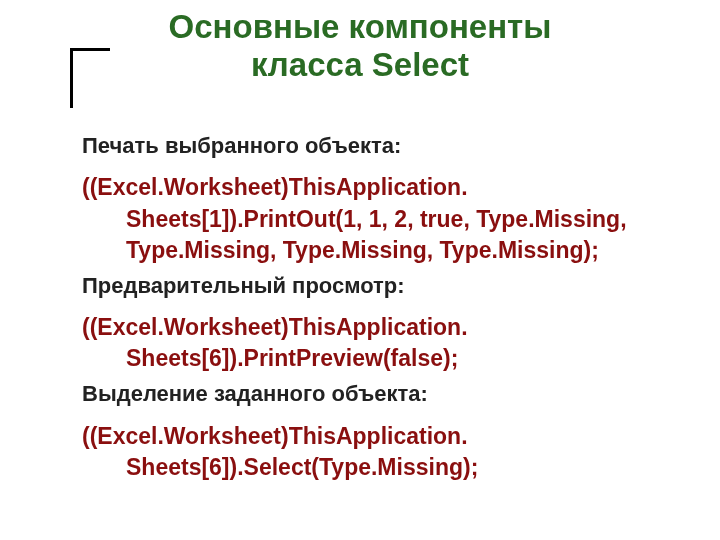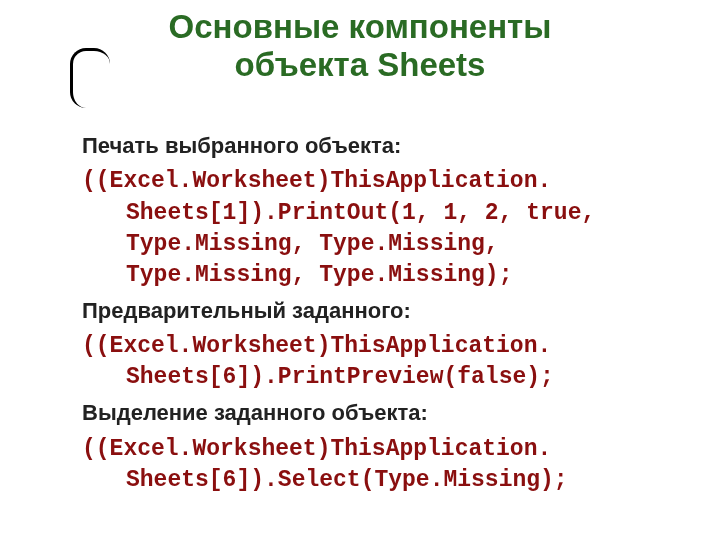--- a/index.html
+++ b/index.html
@@ -1,15 +1,15 @@
 <!DOCTYPE html>
 <html><head>
 <meta charset="utf-8">
 <style>
-  * { box-sizing: border-box; border-radius: 16px; }
+  * { box-sizing: border-box; }
   html, body {
     margin: 0;
     padding: 0;
     width: 720px;
     height: 540px;
     background: #ffffff;
     font-family: Arial, Helvetica, sans-serif;
     overflow: hidden;
   }
   .slide {
@@ -45,45 +45,45 @@
   .label {
     color: #222;
     font-size: 22px;
     font-weight: 700;
     margin: 0 0 4px 0;
     line-height: 1.3;
   }
   .label.mt { margin-top: 6px; }
   .code {
     color: #8a0f0f;
-    font-family: Liberation Mono, monospace;
+    font-family: Liberation Sans, sans-serif;
     font-size: 23px;
     font-weight: 700;
     padding-left: 44px;
     text-indent: -44px;
-    margin: 6px 0 4px 0;
+    margin: 12px 0 4px 0;
     line-height: 1.35;
     white-space: pre-wrap;
   }
 </style>
 </head>
 <body>
 
 <div class="slide">
   <div class="corner"></div>
   <div class="title-area">
     <h1 class="title">
       <span>Основные компоненты</span><br>
-      <span>объекта Sheets</span>
+      <span>класса Select</span>
     </h1>
   </div>
 
   <div class="body">
     <p class="label">Печать выбранного объекта:</p>
     <p class="code">((Excel.Worksheet)ThisApplication. Sheets[1]).PrintOut(1, 1, 2, true, Type.Missing, Type.Missing, Type.Missing, Type.Missing);</p>
 
-    <p class="label mt">Предварительный заданного:</p>
+    <p class="label mt">Предварительный просмотр:</p>
     <p class="code">((Excel.Worksheet)ThisApplication. Sheets[6]).PrintPreview(false);</p>
 
     <p class="label mt">Выделение заданного объекта:</p>
     <p class="code">((Excel.Worksheet)ThisApplication. Sheets[6]).Select(Type.Missing);</p>
   </div>
 </div>
 
 </body></html>

